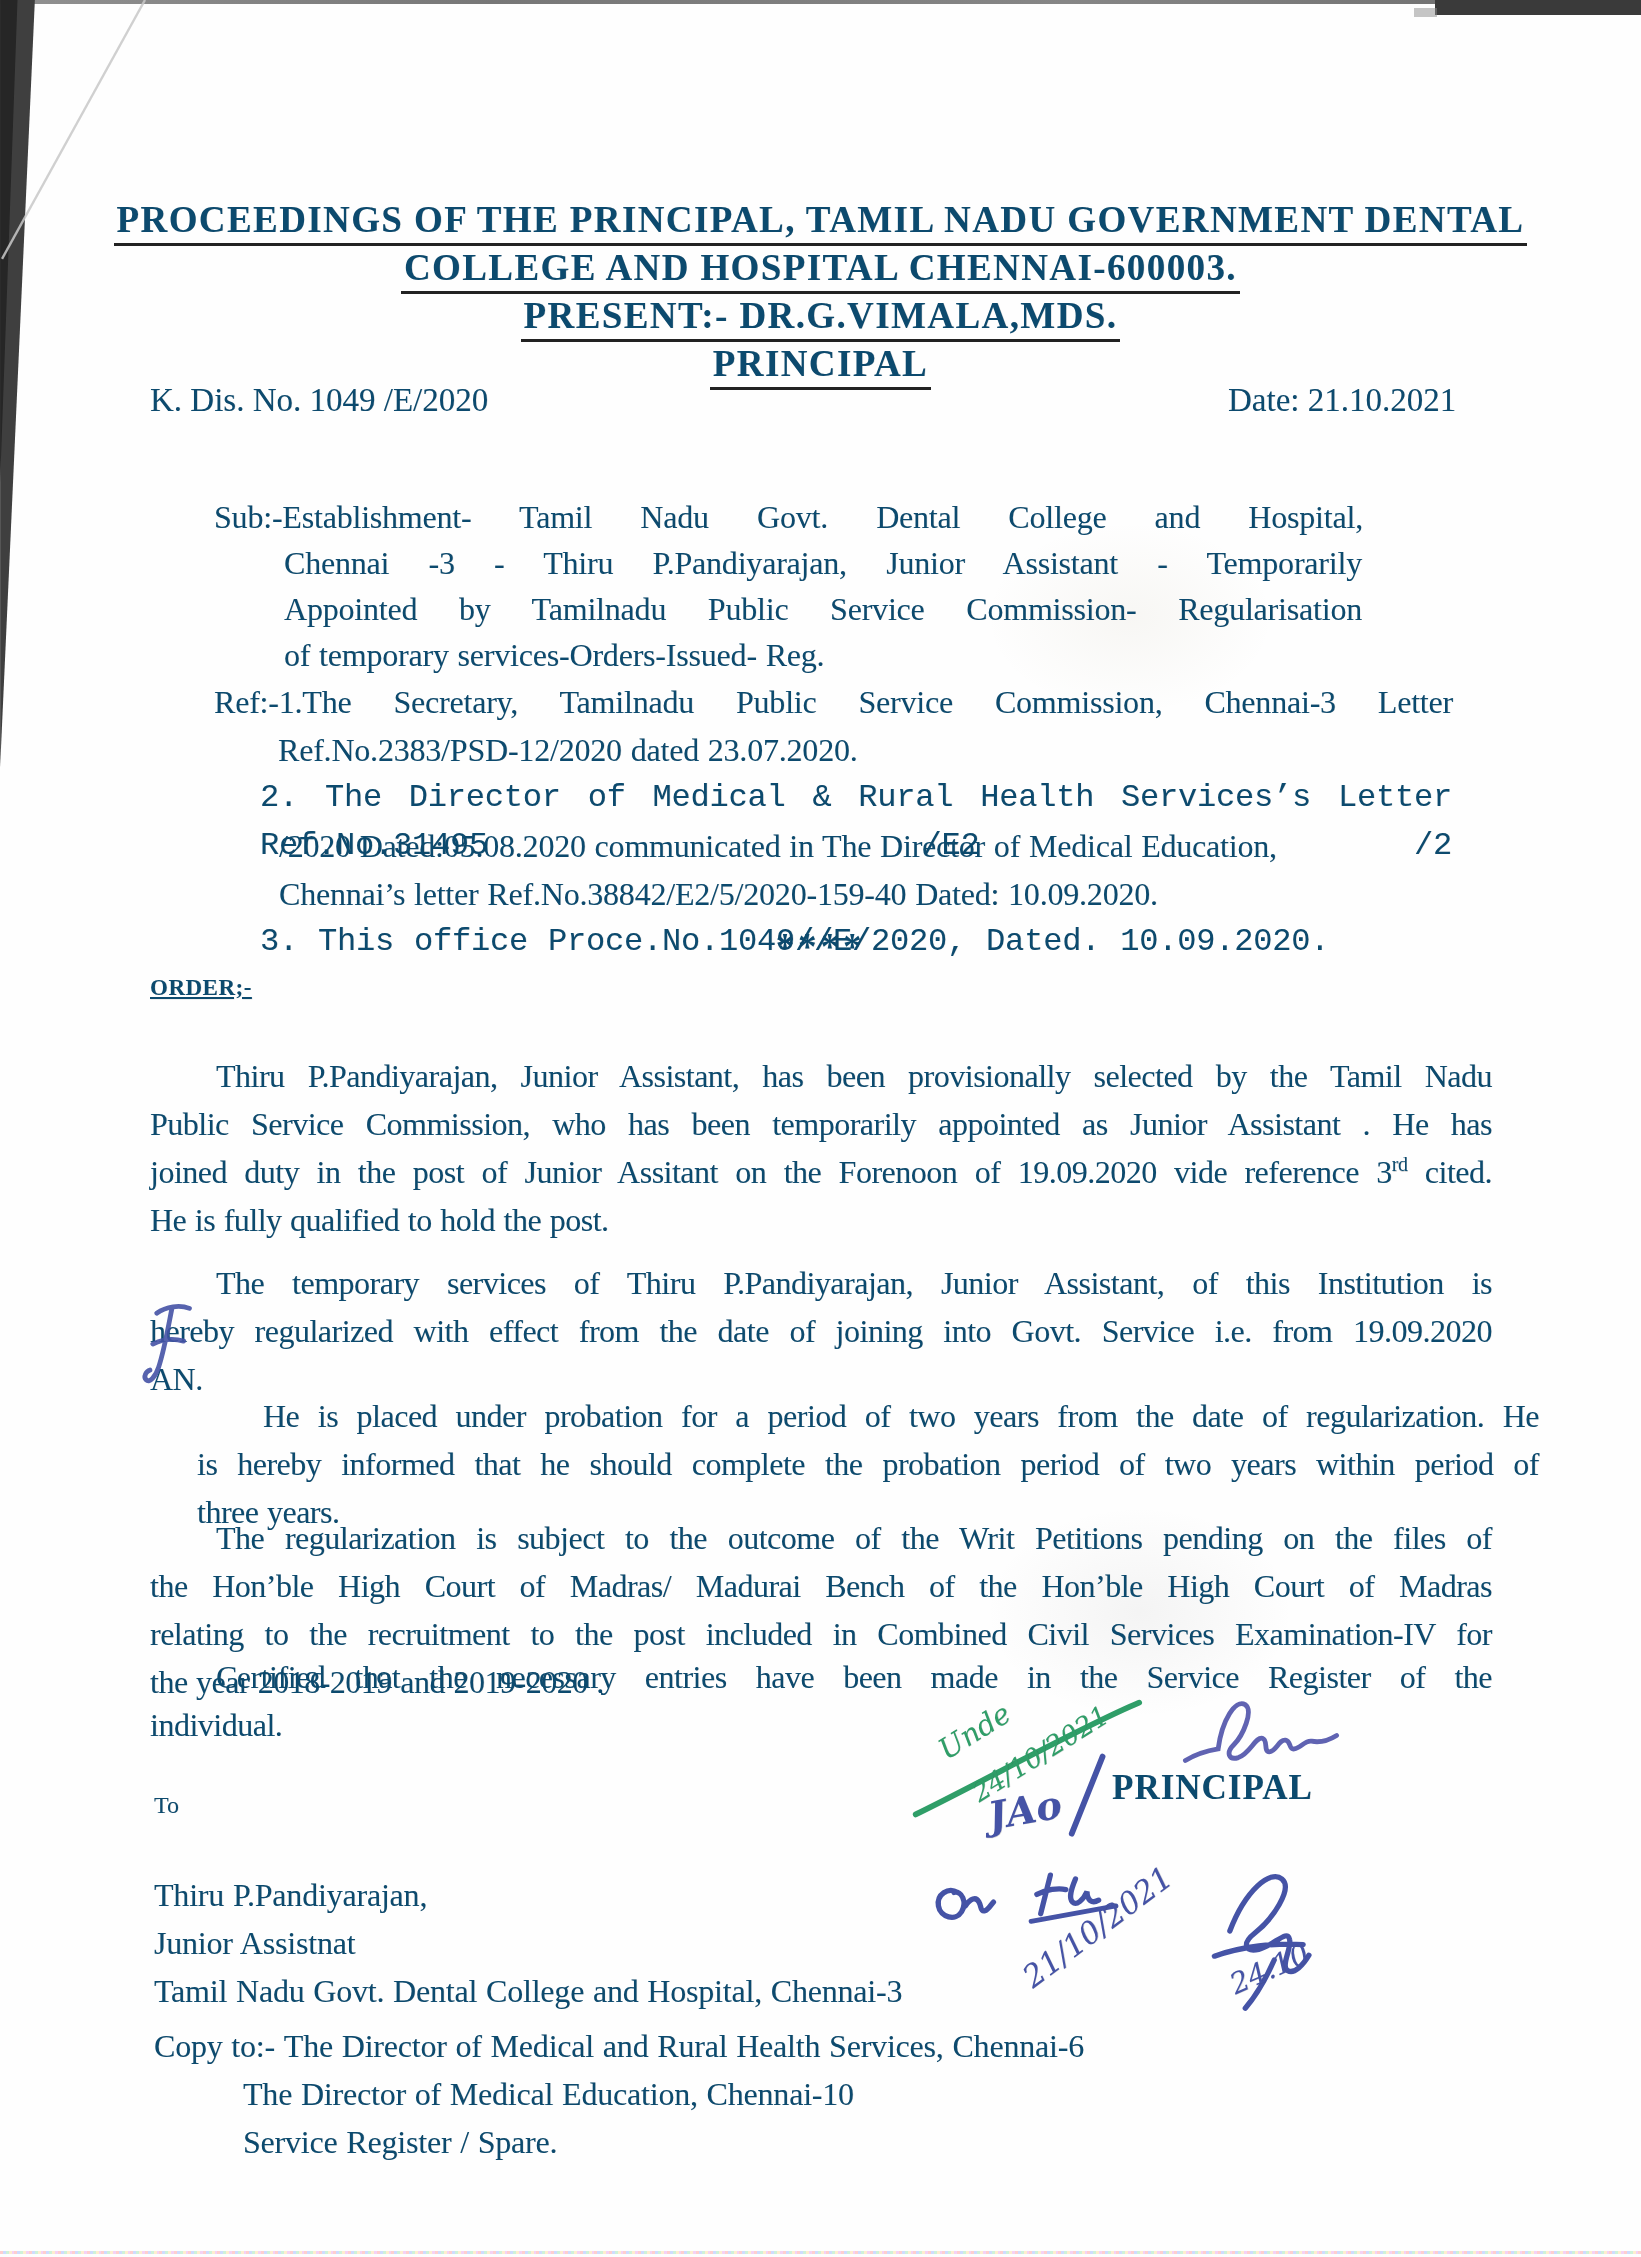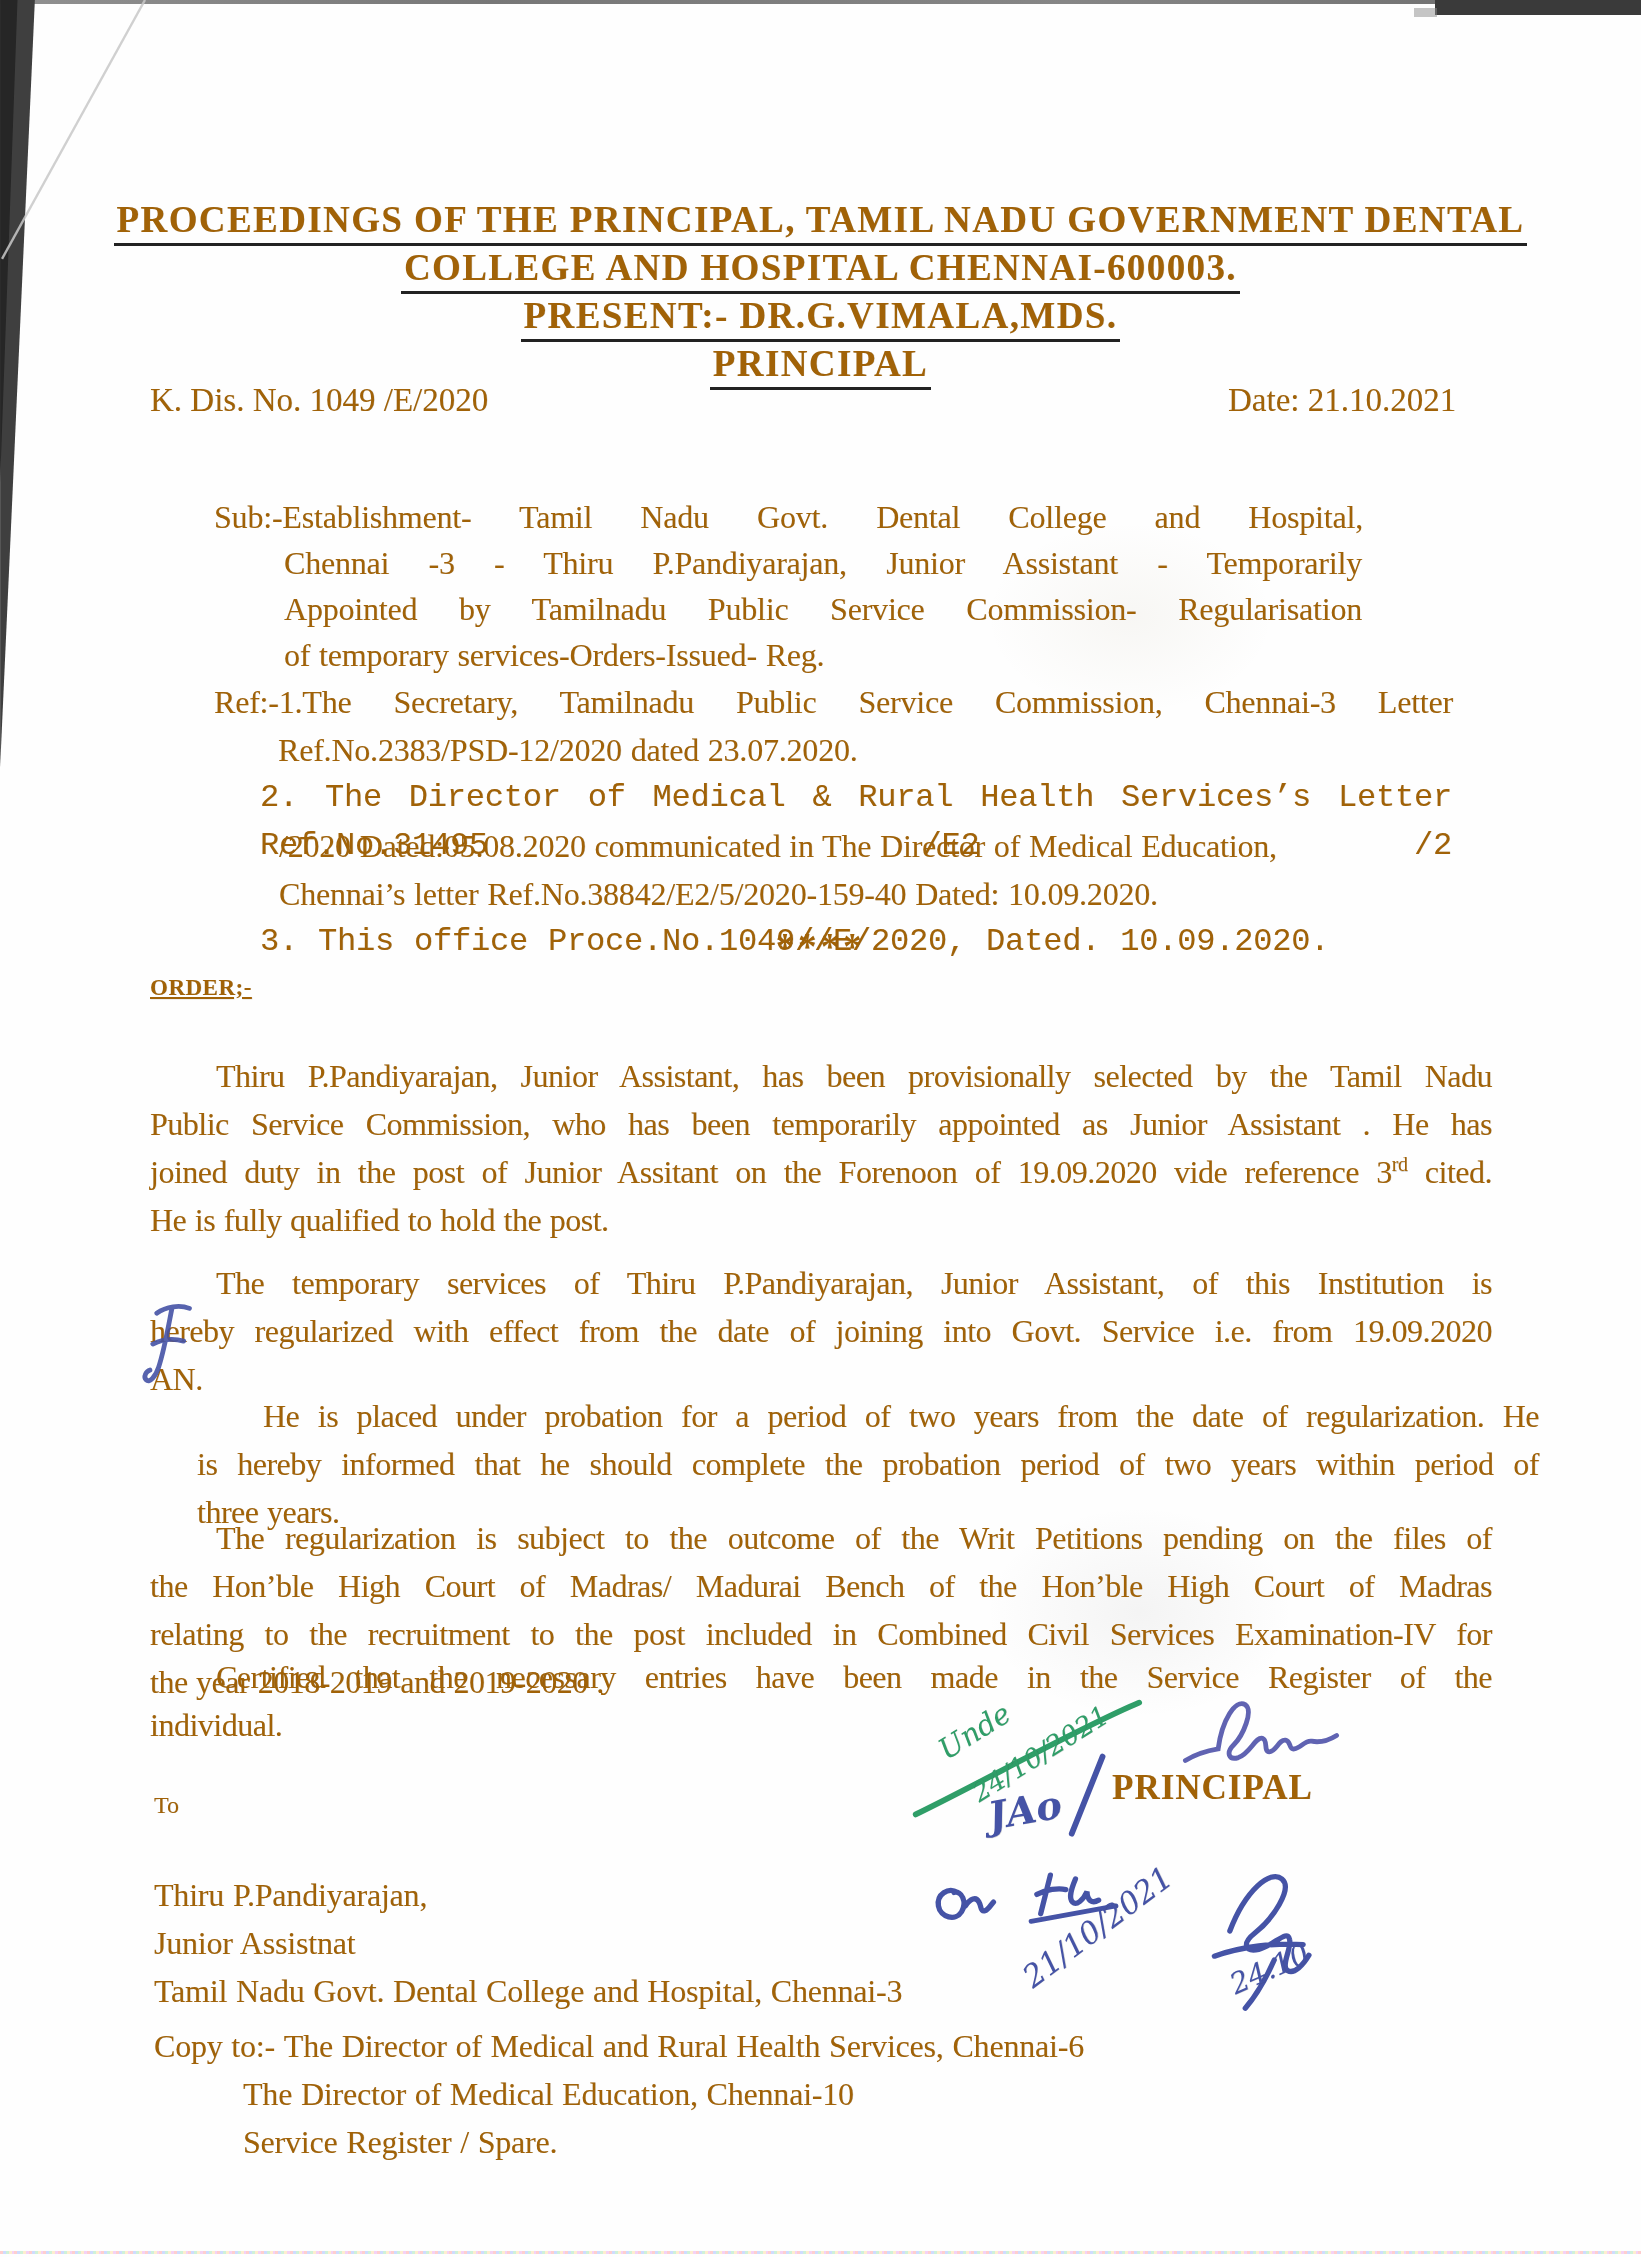--- a/index.html
+++ b/index.html
@@ -1,19 +1,19 @@
 <!DOCTYPE html>
 <html><head>
 <meta charset="utf-8">
 <style>
   html,body{margin:0;padding:0;background:#e8e8e8;}
   .page{
     position:relative; width:1641px; height:2257px; background:#fefefe;
     font-family:"Liberation Serif","DejaVu Serif",serif;
-    color:#a16207; overflow:hidden;
+    color:#0c4a6e; overflow:hidden;
     text-shadow:0.4px 0.4px 0 rgba(70,70,70,0.22);
   }
   .abs{position:absolute;}
   
   .hdr{top:198px;left:0;width:1641px;text-align:center;font-weight:bold;font-size:37px;line-height:44px;letter-spacing:1.4px;}
   .hdr .u{display:inline-block;border-bottom:3.9px solid #222;padding:0 2.9px 1px 2.9px;}
   
   .fileno{top:382px;left:150px;font-size:33px;}
   .dateline{top:382px;left:1228px;font-size:33px;}
   

